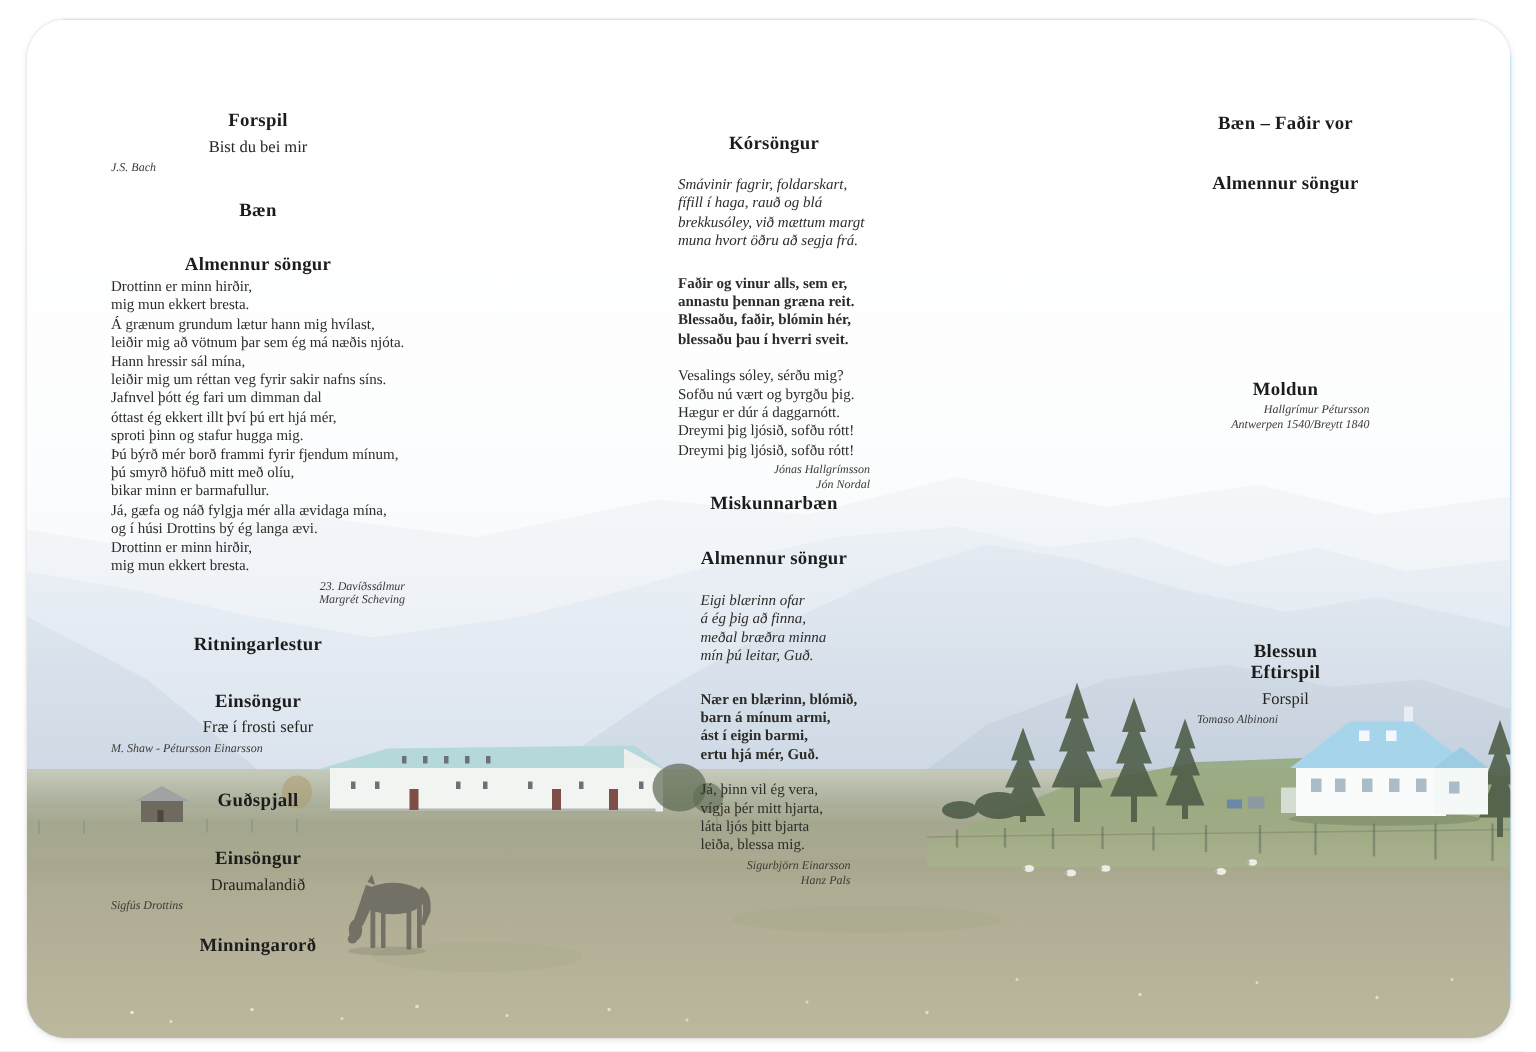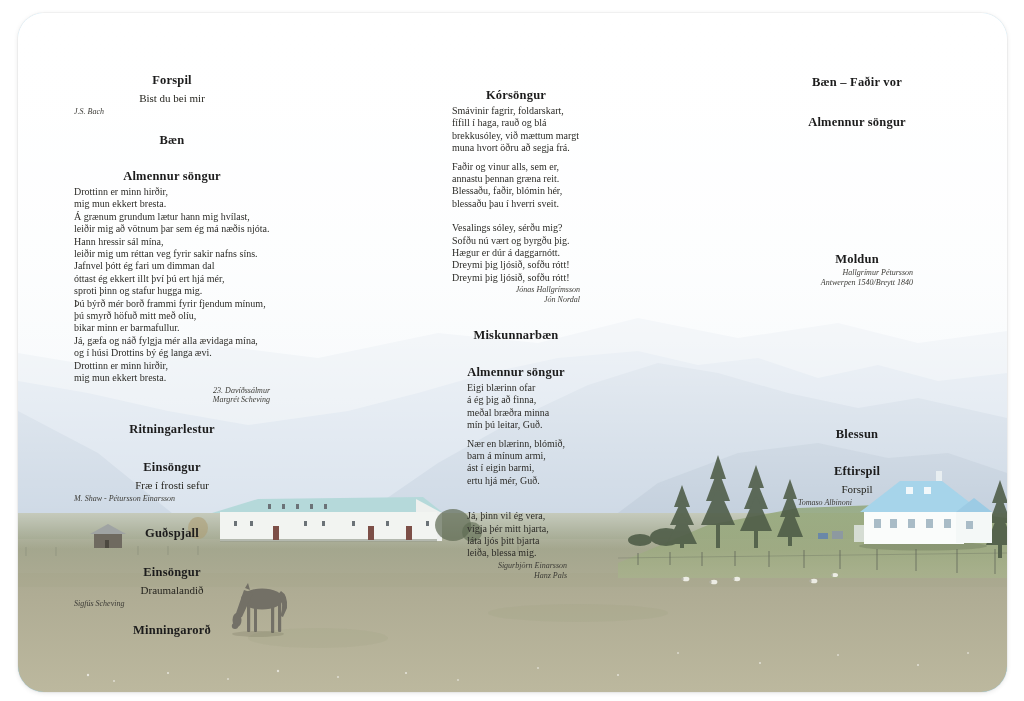--- a/index.html
+++ b/index.html
@@ -9,23 +9,23 @@
   .landscape{position:absolute;left:0;top:0;width:989px;height:679px;display:block;}
   .sec{position:absolute;}
   .col-left  .sec{left:56px;width:196px;}
   .col-mid   .sec{left:434px;width:128px;}
   .col-right .sec{left:780px;width:118px;}
   .h{font-weight:bold;font-size:12.5px;line-height:15px;text-align:center;color:#1c1c1c;letter-spacing:.2px;}
   .sub{font-size:11px;line-height:14px;text-align:center;color:#26251f;margin-top:3px;}
   .credit{font-style:italic;font-size:8px;line-height:10px;text-align:left;color:#3c3b36;margin-top:2px;}
   .poem{font-size:10px;line-height:12.4px;white-space:pre;color:#2d2c28;margin-top:2px;}
   .stanza{font-size:10px;line-height:12.4px;white-space:pre;color:#2d2c28;}
-  .st-first{margin-top:2px;}
-  .st-gap10{margin-top:6px;}
-  .st-gap11{margin-top:23px;}
+  .st-first{margin-top:15px;font-style:italic;}
+  .st-gap10{margin-top:16px;font-weight:bold;}
+  .st-gap11{margin-top:11px;}
   .st-gap12{margin-top:12px;}
   .indent{margin-left:15px;}
   .attr{font-style:italic;font-size:8px;line-height:9.8px;white-space:pre;text-align:right;color:#3c3b36;margin-top:1px;}
   .attr-pad{padding-right:13px;}
   .attr-pad3{padding-right:3px;}
   .poem-gap{margin-top:18px;}
 </style>
 </head>
 <body>
 
@@ -270,21 +270,21 @@
       <div class="h">Einsöngur</div>
       <div class="sub">Fræ í frosti sefur</div>
       <div class="credit">M. Shaw - Pétursson Einarsson</div>
     </div>
     <div class="sec" style="top:513px">
       <div class="h">Guðspjall</div>
     </div>
     <div class="sec" style="top:552px">
       <div class="h">Einsöngur</div>
       <div class="sub">Draumalandið</div>
-      <div class="credit">Sigfús Scheving</div>
+      <div class="credit">Sigfús Drottins</div>
     </div>
     <div class="sec" style="top:610px">
       <div class="h">Minningarorð</div>
     </div>
   </div>
 
   <div class="col-mid">
     <div class="sec" style="top:75px">
       <div class="h">Kórsöngur</div>
       <div class="stanza st-first">Smávinir fagrir, foldarskart,
@@ -333,20 +333,20 @@
       <div class="h">Almennur söngur</div>
     </div>
     <div class="sec" style="top:239px">
       <div class="h">Moldun</div>
       <div class="attr attr-pad3">Hallgrímur Pétursson
 Antwerpen 1540/Breytt 1840</div>
     </div>
     <div class="sec" style="top:414px">
       <div class="h">Blessun</div>
     </div>
-    <div class="sec" style="top:451px">
+    <div class="sec" style="top:428px">
       <div class="h">Eftirspil</div>
       <div class="sub">Forspil</div>
       <div class="credit">Tomaso Albinoni</div>
     </div>
   </div>
 
 </div>
 
 </body></html>

